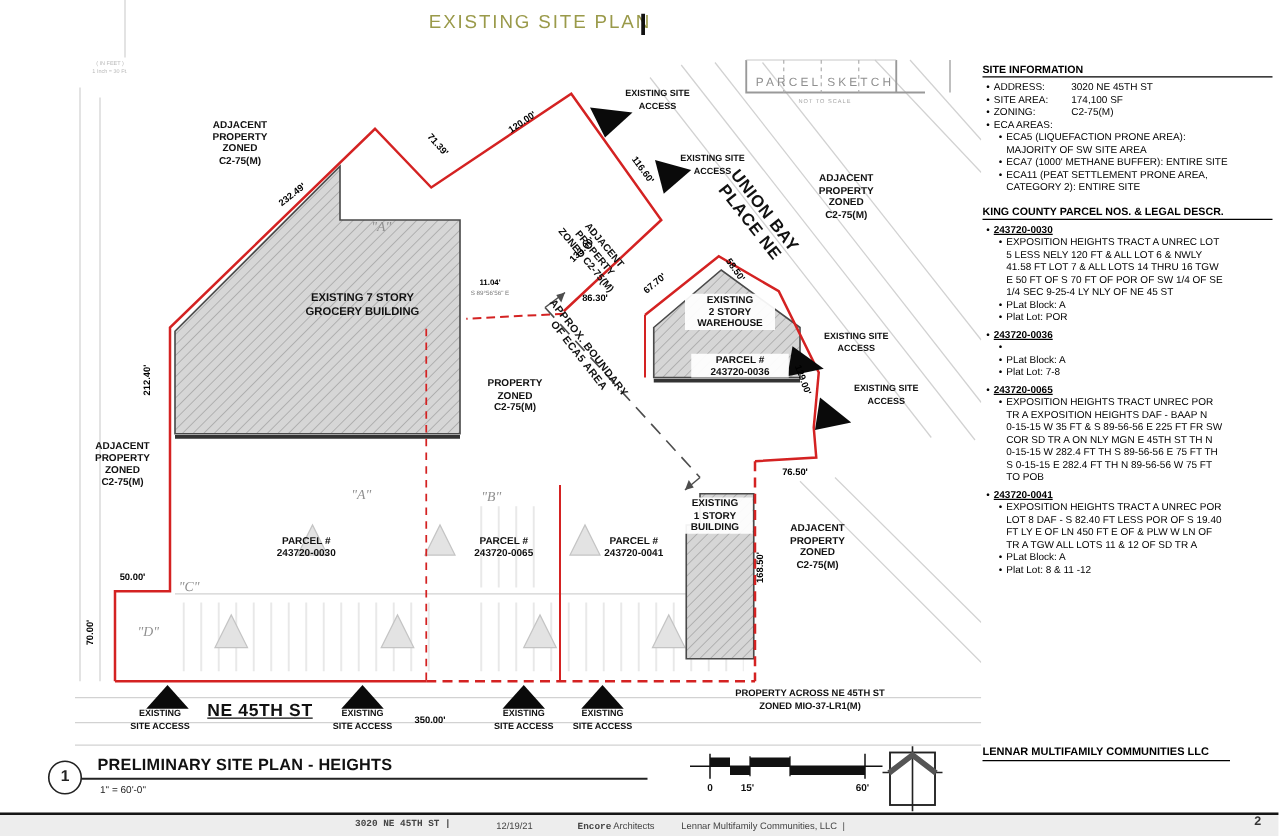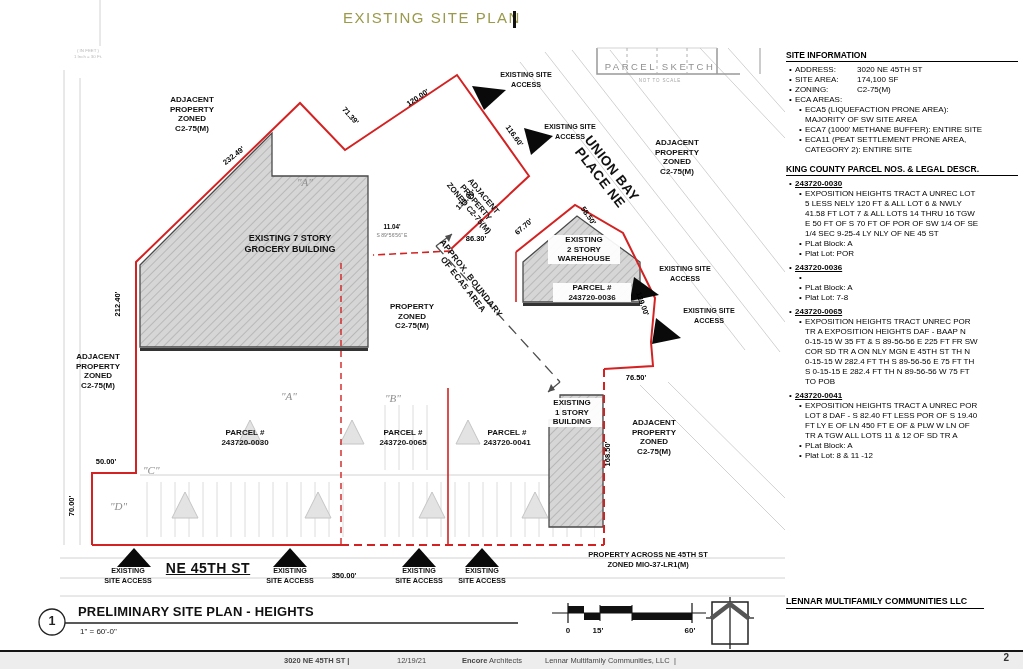--- a/index.html
+++ b/index.html
@@ -36,21 +36,21 @@
   .pre{white-space:pre-line;}
   .sub{display:flex;padding-left:10px;}
   .pid-t{font-weight:bold;text-decoration:underline;}
   .pblock{margin-bottom:4px;}
   #owner{position:absolute;left:0;top:546px;width:198px;font-weight:bold;font-size:8.8px;
          border-bottom:1.5px solid #000;padding-bottom:2px;}
   
   #footer{position:absolute;left:0;top:650px;width:1023px;height:19px;background:#ededed;
           border-top:2px solid #151515;box-sizing:border-box;}
   .ft{position:absolute;top:656px;font-size:7.5px;color:#454545;}
-  .b{font-weight:bold;}
+  .b{font-weight:bold;font-family:Liberation Mono, monospace;}
   #pageno{position:absolute;top:652px;right:14px;font-size:10px;font-weight:bold;color:#333;}
 </style>
 </head>
 <body>
 
 <div id="page">
 
   <svg width="785" height="669" viewBox="0 0 785 669">
     <defs>
       <pattern id="hatch" patternUnits="userSpaceOnUse" width="6" height="6" patternTransform="rotate(45)">

